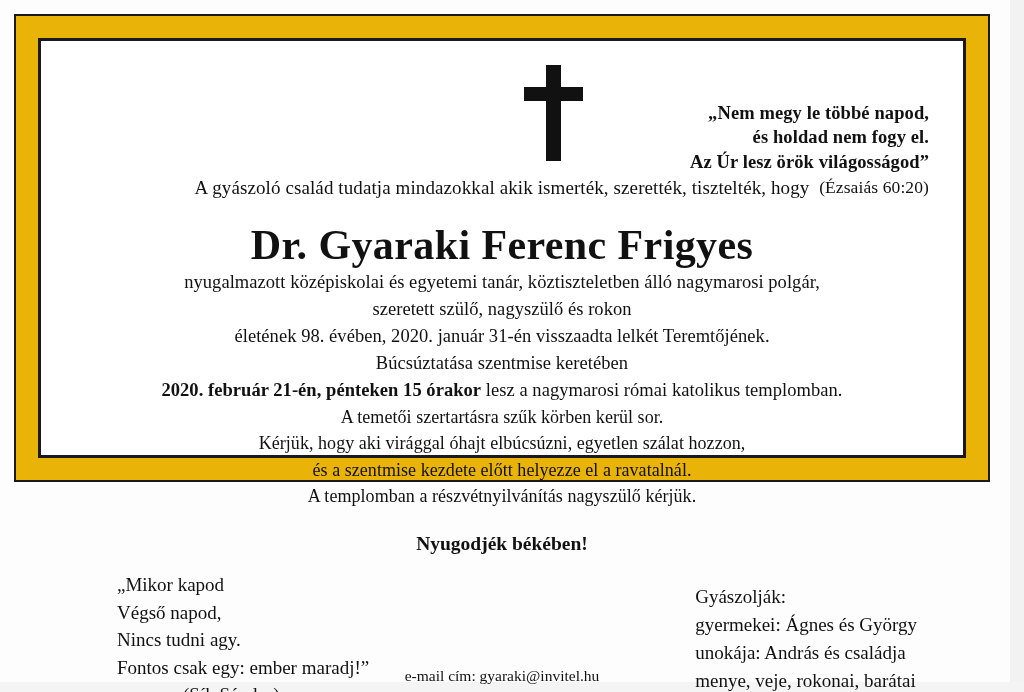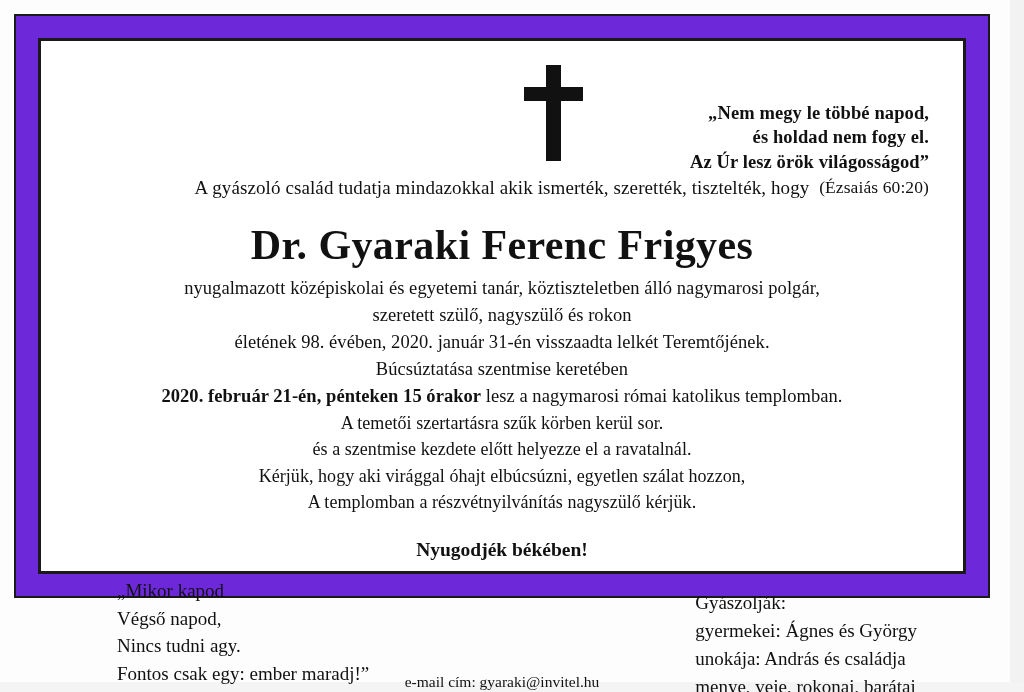--- a/index.html
+++ b/index.html
@@ -20,23 +20,23 @@
     height: 692px;
     background: #fdfdfd;
     box-sizing: border-box;
   }
   
   .outer-frame {
     position: absolute;
     left: 14px;
     top: 14px;
     width: 976px;
-    height: 584px;
+    height: 468px;
     border: 2px solid #1a1a1a;
-    background: #6d28d9;
+    background: #eab308;
     box-sizing: border-box;
   }
   .inner-frame {
     position: absolute;
     left: 22px;
     top: 22px;
     right: 22px;
     bottom: 22px;
     border: 3px solid #1a1a1a;
     box-sizing: border-box;
@@ -98,21 +98,20 @@
     text-align: center;
     font-size: 19px;
     letter-spacing: 0.1px;
   }
   .name {
     text-align: center;
     font-size: 42px;
     font-weight: bold;
     letter-spacing: 0.4px;
     margin-top: 22px;
-    margin-bottom: 6px;
   }
   .line {
     text-align: center;
     font-size: 18.5px;
     line-height: 1.46;
     letter-spacing: 0.05px;
   }
   .line.small {
     font-size: 18px;
   }
@@ -204,22 +203,22 @@
         <div class="announce">A gyászoló család tudatja mindazokkal akik ismerték, szerették, tisztelték, hogy</div>
 
         <div class="name">Dr. Gyaraki Ferenc Frigyes</div>
 
         <div class="line">nyugalmazott középiskolai és egyetemi tanár, köztiszteletben álló nagymarosi polgár,</div>
         <div class="line">szeretett szülő, nagyszülő és rokon</div>
         <div class="line">életének 98. évében, 2020. január 31-én visszaadta lelkét Teremtőjének.</div>
         <div class="line">Búcsúztatása szentmise keretében</div>
         <div class="line"><b>2020. február 21-én, pénteken 15 órakor</b><span> lesz a nagymarosi római katolikus templomban.</span></div>
         <div class="line small">A temetői szertartásra szűk körben kerül sor.</div>
+        <div class="line small">Kérjük, hogy aki virággal óhajt elbúcsúzni, egyetlen szálat hozzon,</div>
         <div class="line small">és a szentmise kezdete előtt helyezze el a ravatalnál.</div>
-        <div class="line small">Kérjük, hogy aki virággal óhajt elbúcsúzni, egyetlen szálat hozzon,</div>
         <div class="line small">A templomban a részvétnyilvánítás nagyszülő kérjük.</div>
         <div class="bold-center">Nyugodjék békében!</div>
 
         <div class="bottom">
           <div class="poem">
             <div>„Mikor kapod</div>
             <div>Végső napod,</div>
             <div>Nincs tudni agy.</div>
             <div>Fontos csak egy: ember maradj!”</div>
             <div class="author">(Sík Sándor)</div>

